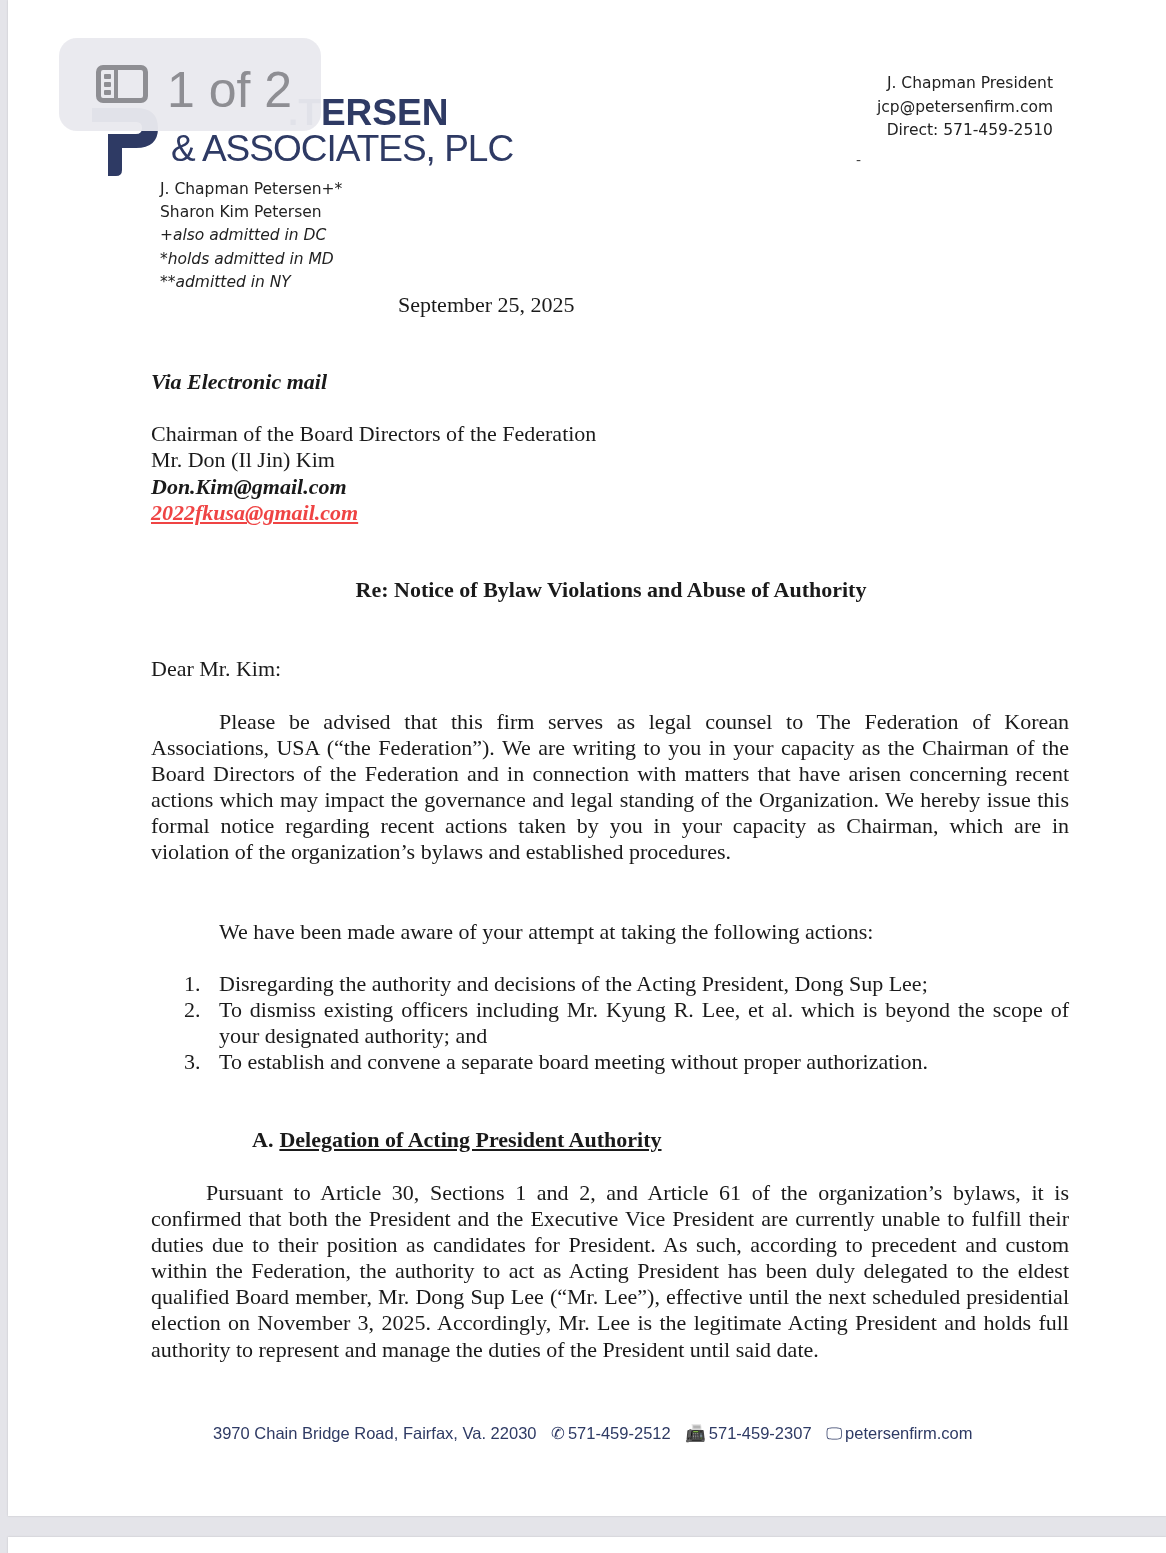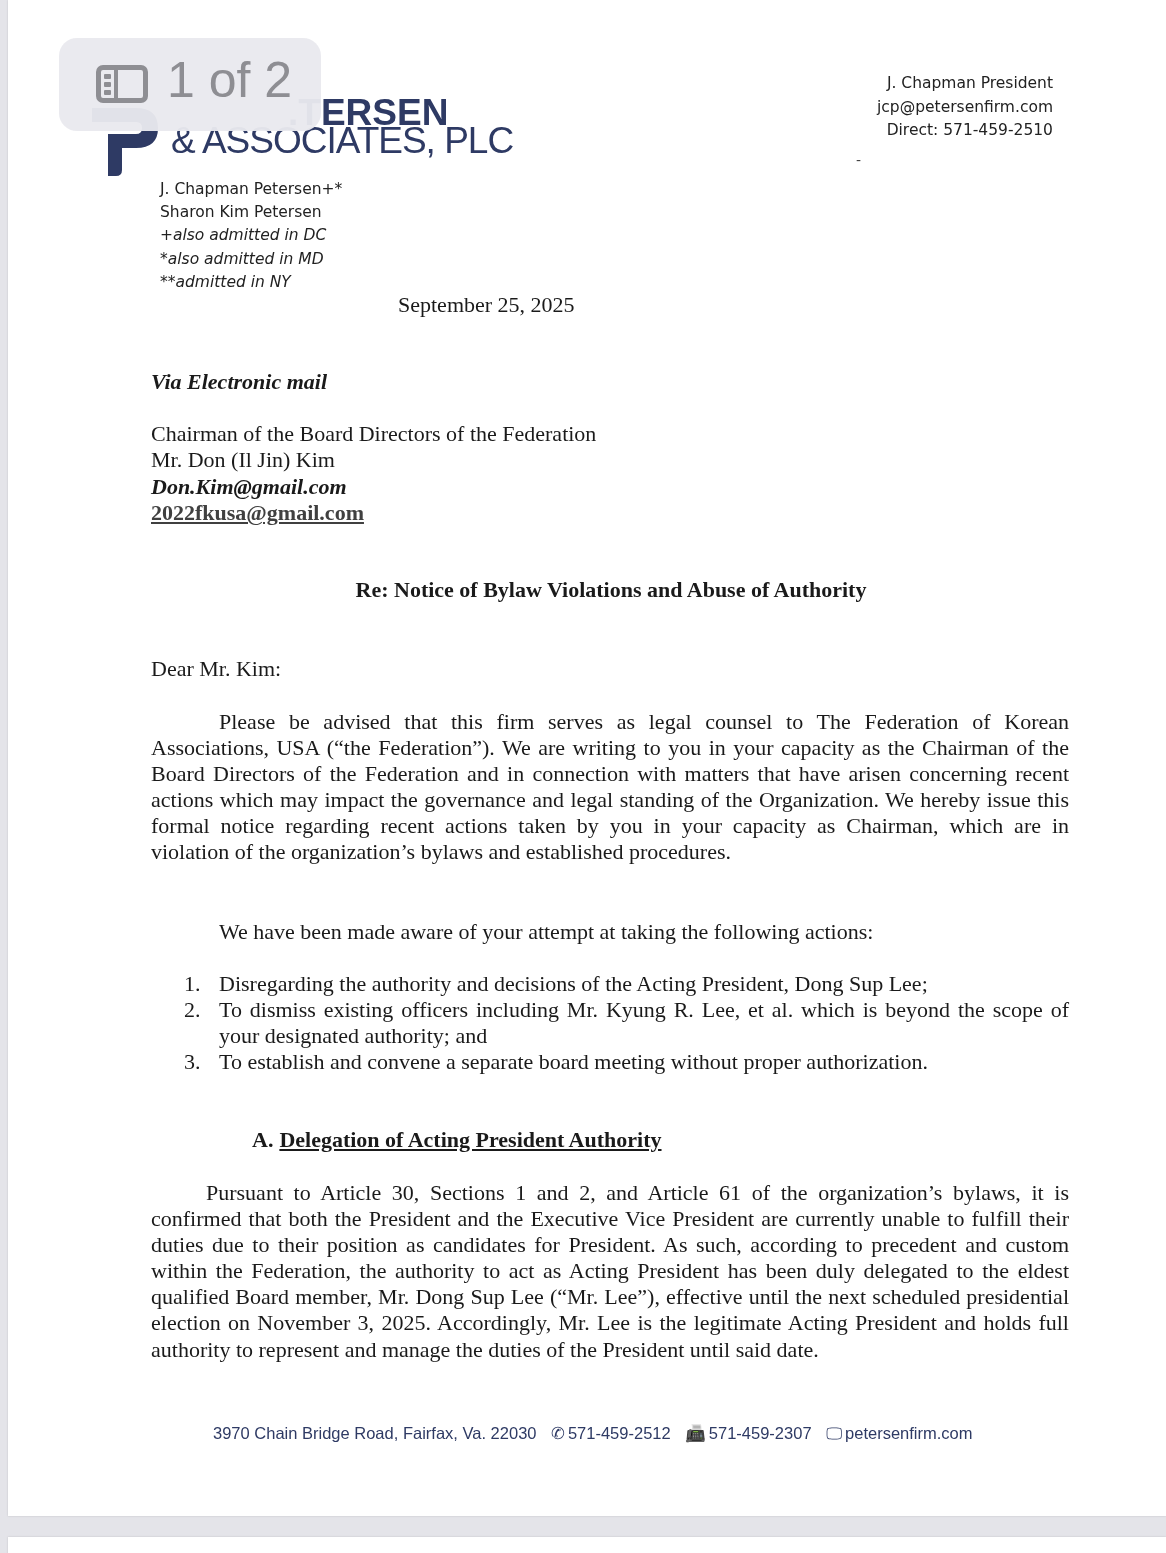--- a/index.html
+++ b/index.html
@@ -24,48 +24,48 @@
   }
   .pi-icon {
     position: absolute; left: 37px; top: 27px; width: 52px; height: 38px;
     border: 5px solid #8e8e93; border-radius: 7px; box-sizing: border-box;
   }
   .pi-icon::before {
     content: ""; position: absolute; left: 13px; top: -1px; width: 4px; height: 30px; background: #8e8e93;
   }
   .pi-icon .dot { position: absolute; left: 3px; width: 7px; height: 5px; background: #8e8e93; border-radius: 1px; }
   .pi-text {
-    position: absolute; left: 108px; top: 10px; font-family: "Liberation Sans", sans-serif;
+    position: absolute; left: 108px; top: 20px; font-family: "Liberation Sans", sans-serif;
     font-size: 50px; color: #8e8e93; font-weight: 500; line-height: 64px;
   }
 
   
   .logo-mark { position: absolute; left: 84px; top: 100px; width: 70px; height: 78px; }
   .logo-top {
     position: absolute; left: 280px; top: 92px; font-family: "Liberation Sans", sans-serif;
     font-weight: bold; font-size: 37px; color: #2e3a64; letter-spacing: 0px;
   }
   .logo-bottom {
-    position: absolute; left: 163px; top: 120px; font-family: "Liberation Sans", sans-serif;
+    position: absolute; left: 163px; top: 128px; font-family: "Liberation Sans", sans-serif;
     font-size: 37px; color: #2e3a64; letter-spacing: -1px;
   }
 
   .staff-left { position: absolute; left: 152px; top: 178px; font-family: "DejaVu Sans", sans-serif; font-size: 15.5px; line-height: 23.2px; color: #222; }
   .staff-left .it { font-style: italic; }
 
   .contact-right { position: absolute; right: 113px; top: 72px; text-align: right; font-family: "DejaVu Sans", sans-serif; font-size: 15.5px; line-height: 23.5px; color: #222; }
   .dash { position: absolute; left: 848px; top: 152px; font-family: "DejaVu Sans", sans-serif; font-size: 14px; color: #444; }
   .staff-right { position: absolute; right: 110px; top: 163px; text-align: right; font-family: "DejaVu Sans", sans-serif; font-size: 15.5px; line-height: 23.5px; color: #222; white-space: nowrap; }
 
   .date { position: absolute; left: 390px; top: 292px; font-size: 22px; }
 
   .via { position: absolute; left: 143px; top: 369px; font-size: 22px; font-weight: bold; font-style: italic; }
   .recipient { position: absolute; left: 143px; top: 421px; font-size: 22px; line-height: 26.4px; }
   .recipient .email-b { font-weight: bold; font-style: italic; }
-  .recipient .email-link { font-weight: bold; color: #404040; text-decoration: underline; }
+  .recipient .email-link { font-weight: bold; font-style: italic; color: #ef4444; text-decoration: underline; }
 
   .re { position: absolute; left: 0; width: 1206px; text-align: center; top: 577px; font-size: 22px; font-weight: bold; }
 
   .salutation { position: absolute; left: 143px; top: 656px; font-size: 22px; }
 
   .body-text {
     position: absolute; left: 143px; width: 918px; font-size: 22px; line-height: 26.1px; text-align: justify;
   }
   .p1 { top: 709px; text-indent: 68px; }
   .p2 { top: 919px; left: 211px; width: 850px; }
@@ -93,21 +93,21 @@
   <svg class="logo-mark" viewBox="0 0 70 78">
     <path d="M0 8 L44 8 Q66 8 66 28 Q66 48 44 48 L30 48 L30 70 Q30 76 24 76 L16 76 L16 34 L44 34 Q50 34 50 28 Q50 22 44 22 L0 22 Z" fill="#2e3a64"></path>
   </svg>
   <div class="logo-top">.TERSEN</div>
   <div class="logo-bottom">&amp; ASSOCIATES, PLC</div>
 
   <div class="staff-left">
     <div>J. Chapman Petersen+*</div>
     <div>Sharon Kim Petersen</div>
     <div class="it">+also admitted in DC</div>
-    <div class="it">*also admitted in MD</div>
+    <div class="it">*holds admitted in MD</div>
     <div class="it">**admitted in NY</div>
   </div>
 
   <div class="contact-right">
     <div>J. Chapman President</div>
     <div>jcp@petersenfirm.com</div>
     <div>Direct: 571-459-2510</div>
   </div>
   <div class="dash">-</div>
 

